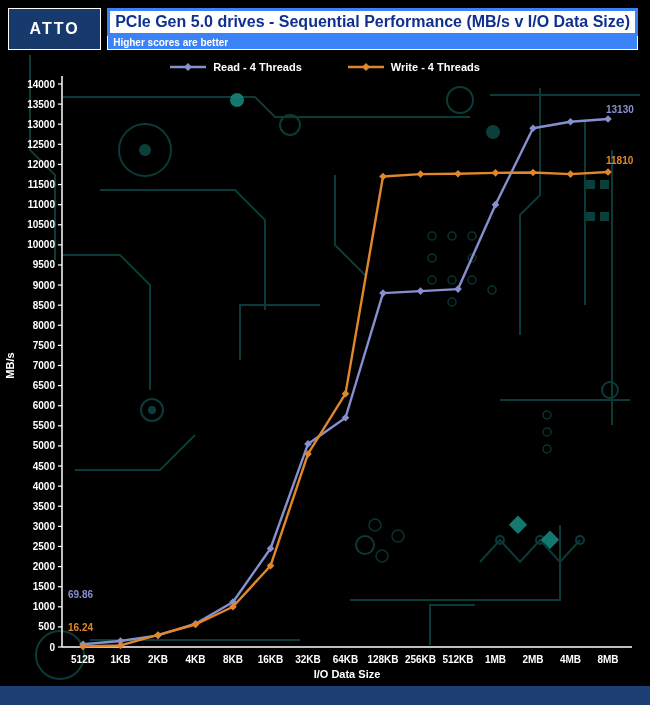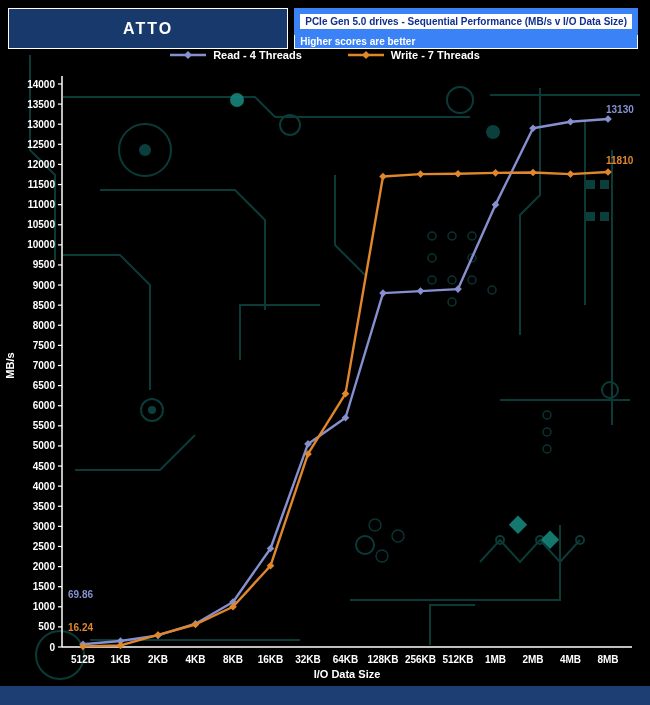--- a/index.html
+++ b/index.html
@@ -1,23 +1,23 @@
 <!DOCTYPE html>
 <html><head>
 <meta charset="utf-8">
 <style>
   html,body{margin:0;padding:0;background:#000;}
   body{width:650px;height:705px;position:relative;overflow:hidden;font-family:"Liberation Sans",sans-serif;}
   #bg-circuit{position:absolute;top:0;left:0;z-index:0;}
   .header{position:absolute;top:8px;left:8px;right:12px;display:flex;gap:6px;z-index:2;}
   .atto-box{width:282px;background:#17396b;border:1px solid #fff;display:flex;align-items:center;justify-content:center;color:#fff;font-weight:bold;font-size:16px;letter-spacing:2px;}
   .title-col{flex:1;display:flex;flex-direction:column;}
-  .title-box{background:#fff;color:#10308f;font-weight:bold;font-size:10px;padding:2px 5px;white-space:nowrap;border:6px solid #3b82f6;}
+  .title-box{background:#fff;color:#10308f;font-weight:bold;font-size:16px;padding:2px 5px;white-space:nowrap;border:3px solid #3b82f6;}
   .subtitle-box{background:#3b82f6;color:#fff;font-weight:bold;font-size:10px;padding:1px 5px;border:1px solid #fff;border-top:none;}
-  .legend{position:absolute;top:49px;left:0;right:0;display:flex;justify-content:center;gap:46px;z-index:2;}
+  .legend{position:absolute;top:61px;left:0;right:0;display:flex;justify-content:center;gap:46px;z-index:2;}
   .legend-item{display:flex;align-items:center;gap:7px;color:#fff;font-weight:bold;font-size:11px;}
   #chart-svg{position:absolute;top:66px;left:0;z-index:1;}
   .footer{position:absolute;left:0;right:0;bottom:0;height:19px;background:#1c3e72;z-index:2;}
 </style>
 </head>
 <body>
 
 <svg id="bg-circuit" width="650" height="705" viewBox="0 0 650 705">
   <g stroke="#0d4a46" stroke-width="2" fill="none" opacity="0.8">
     <path d="M30 55 V150 L55 175 V260"></path>
@@ -97,21 +97,21 @@
       <line x1="0" y1="5" x2="36" y2="5" stroke-width="2.5" stroke="#8690cf"></line>
       <path d="M18 1 L22 5 L18 9 L14 5 Z" fill="#8690cf"></path>
     </svg>
     <span>Read - 4 Threads</span>
   </div>
   <div class="legend-item">
     <svg width="36" height="10">
       <line x1="0" y1="5" x2="36" y2="5" stroke-width="2.5" stroke="#e0872b"></line>
       <path d="M18 1 L22 5 L18 9 L14 5 Z" fill="#e0872b"></path>
     </svg>
-    <span>Write - 7 Threads</span>
+    <span>Write - 4 Threads</span>
   </div>
 </div>
 
 <svg id="chart-svg" width="650" height="625" viewBox="0 0 650 625">
     <line x1="62" y1="10" x2="62" y2="581" stroke="#fff" stroke-width="1.5"></line>
     <line x1="62" y1="581" x2="632" y2="581" stroke="#fff" stroke-width="1.5"></line>
     <line x1="58" y1="581" x2="62" y2="581" stroke="#fff" stroke-width="1.2"></line>
     <text x="55" y="584.5" text-anchor="end" fill="#fff" font-size="10" font-weight="bold" font-family="&quot;Liberation Sans&quot;,sans-serif">0</text>
     <line x1="58" y1="560.8928571428571" x2="62" y2="560.8928571428571" stroke="#fff" stroke-width="1.2"></line>
     <text x="55" y="564.3928571428571" text-anchor="end" fill="#fff" font-size="10" font-weight="bold" font-family="&quot;Liberation Sans&quot;,sans-serif">500</text>

